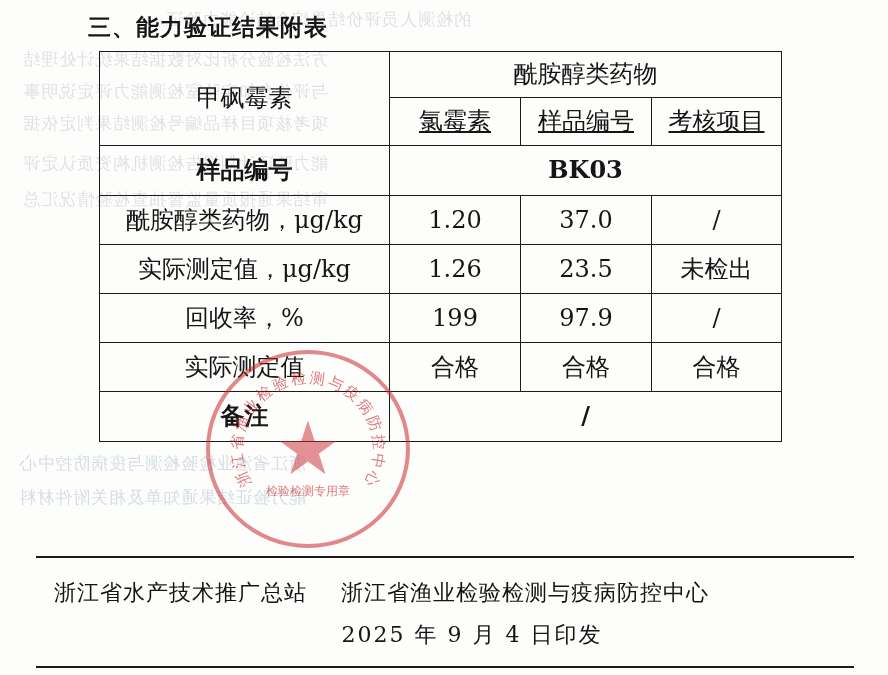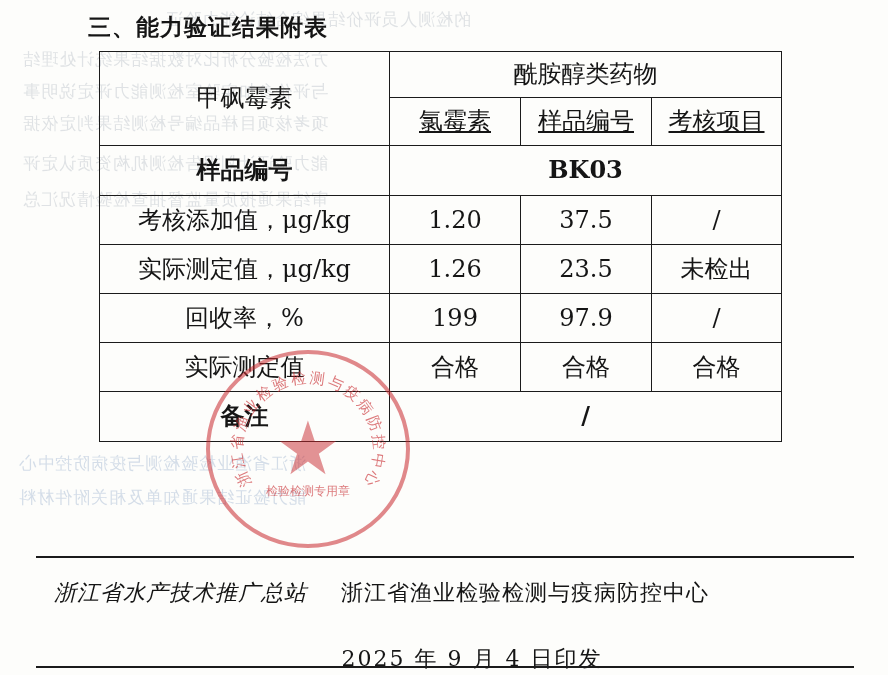--- a/index.html
+++ b/index.html
@@ -131,25 +131,25 @@
   }
 
   .footer-line1 {
     position: absolute;
     left: 54px;
     top: 578px;
     width: 790px;
     font-size: 22px;
     letter-spacing: 1px;
   }
-  .footer-line1 .org-left { margin-right: 26px; font-style: italic; }
+  .footer-line1 .org-left { margin-right: 26px; }
   .footer-line2 {
     position: absolute;
     left: 0;
-    top: 644px;
+    top: 620px;
     width: 888px;
     text-align: center;
     font-size: 22px;
     letter-spacing: 2px;
     padding-left: 56px;
     box-sizing: border-box;
   }
   hr.rule-bottom {
     position: absolute;
     left: 36px;
@@ -194,23 +194,23 @@
         <td class="hdr-sub">样品编号</td>
         <td class="hdr-sub">考核项目</td>
       </tr>
 
       <tr class="row row-sample">
         <td>样品编号</td>
         <td colspan="3">BK03</td>
       </tr>
 
       <tr class="row">
-        <td>考核添加值，μg/kg</td>
+        <td>酰胺醇类药物，μg/kg</td>
         <td>1.20</td>
-        <td>37.5</td>
+        <td>37.0</td>
         <td>/</td>
       </tr>
 
       <tr class="row">
         <td>实际测定值，μg/kg</td>
         <td>1.26</td>
         <td>23.5</td>
         <td>未检出</td>
       </tr>
 

